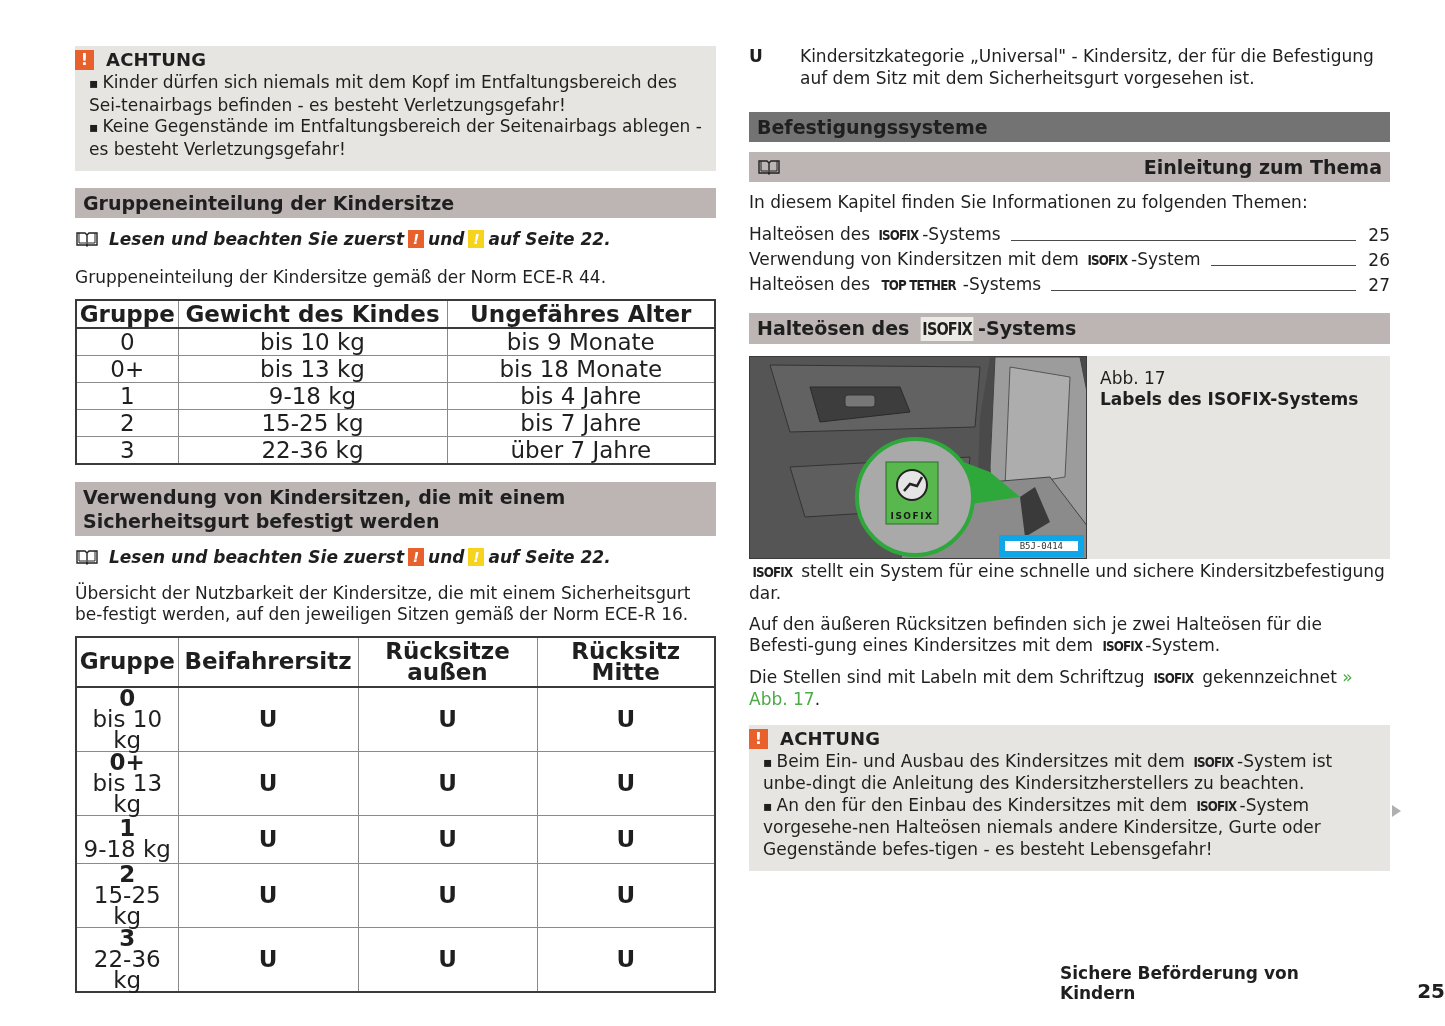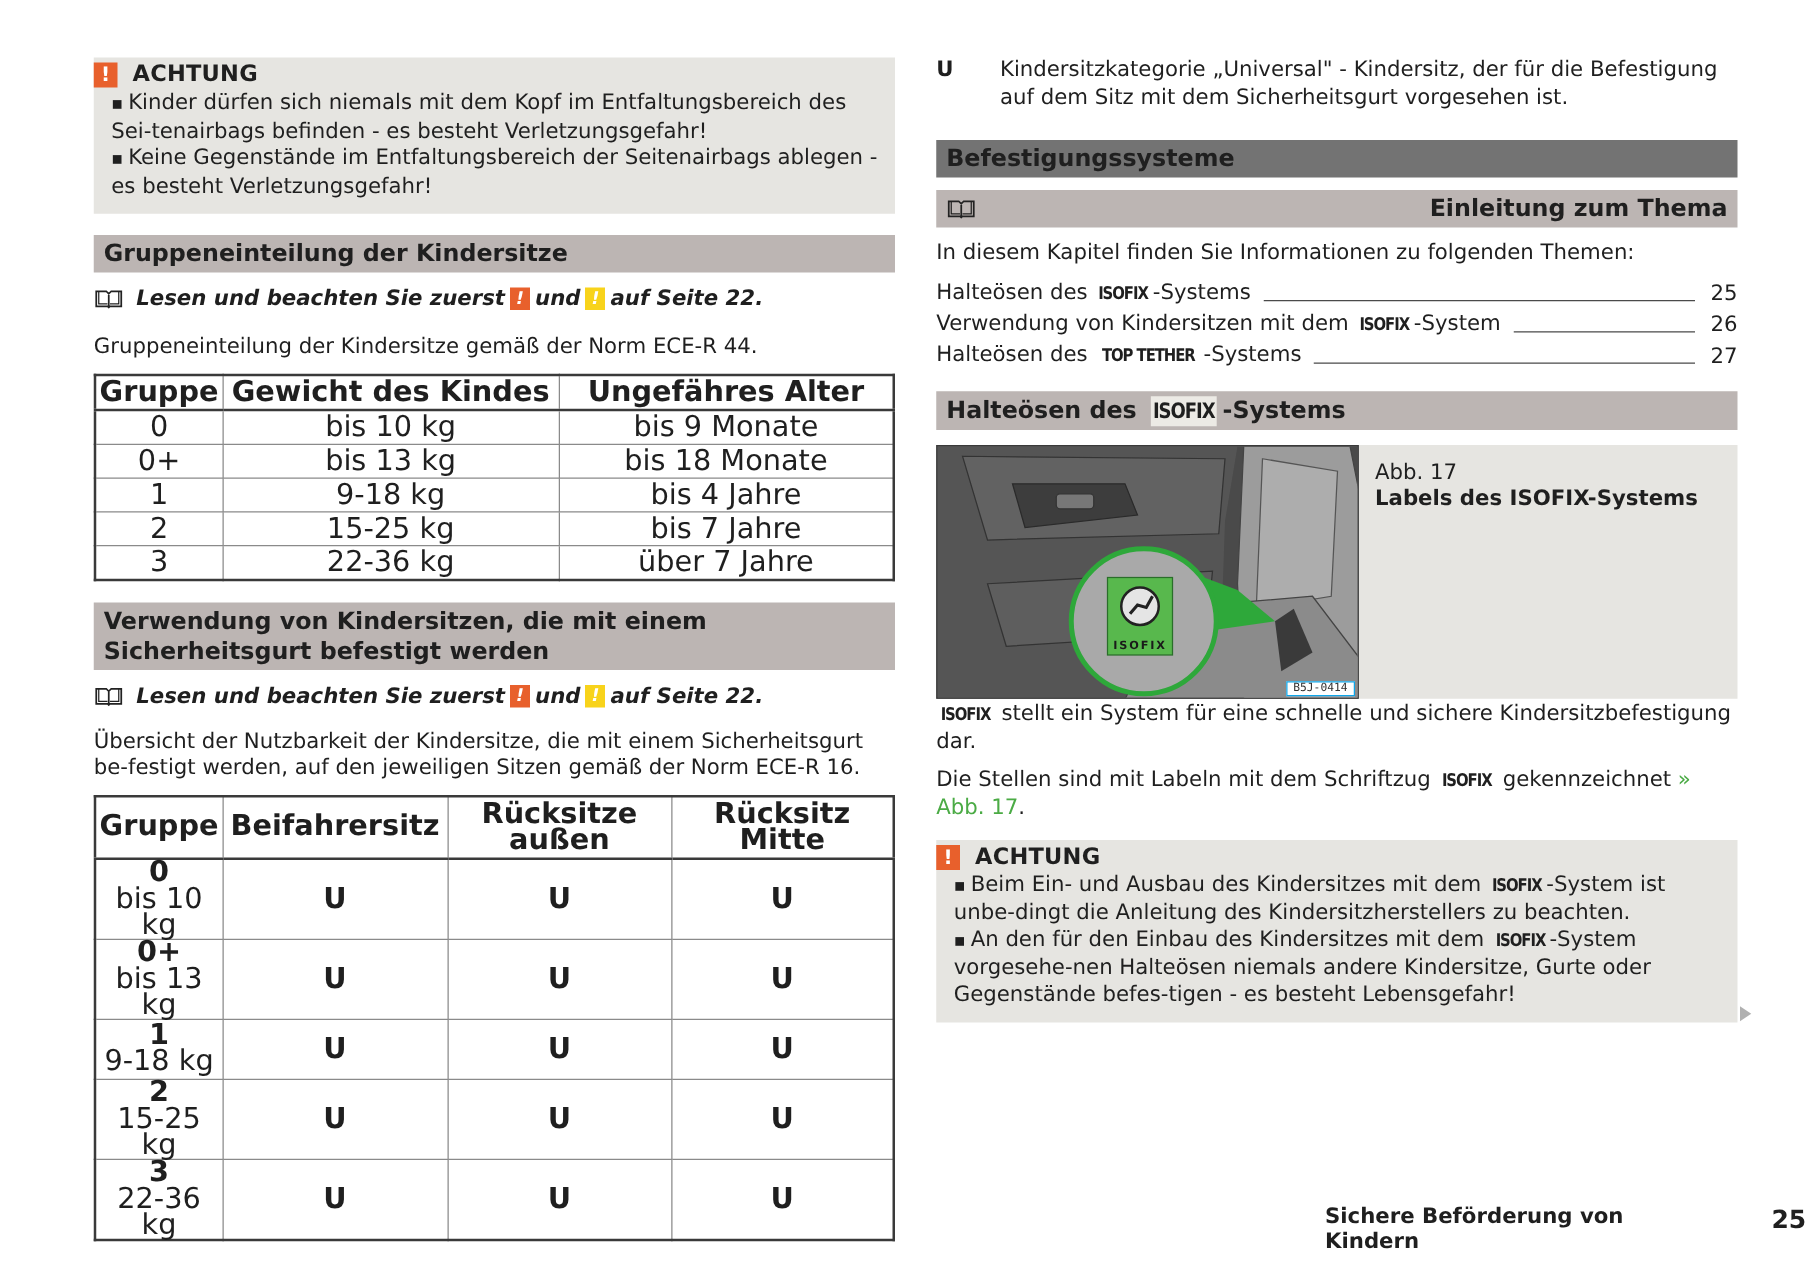--- a/index.html
+++ b/index.html
@@ -43,25 +43,25 @@
 
   .toc-row { display: flex; align-items: flex-end; font-size: 17px; line-height: 24px; }
   .toc-label { white-space: nowrap; padding-right: 10px; }
   .toc-line { flex: 1; border-bottom: 1px solid #4a4a4a; margin-bottom: 6px; }
   .toc-page { width: 34px; text-align: right; }
   .isofix-logo { font-family: "DejaVu Sans", sans-serif; font-weight: bold; font-size: 14px; letter-spacing: -1px; transform: scaleX(0.85); display: inline-block; }
 
   .figure { display: flex; height: 203px; margin-top: 0; }
   .figure-img { width: 338px; height: 203px; border: 1px solid #3a3a3a; position: relative; background: #5a5a5a; overflow: hidden; }
   .figure-caption { flex: 1; background: #e6e5e1; padding: 12px 13px; font-size: 17px; line-height: 21px; }
-  .fig-code { position: absolute; right: 2px; bottom: 1px; background: #fff; color: #333; font-size: 9px; padding: 0 5px; border: 1px solid #0ea5e9; font-family: "DejaVu Sans Mono", monospace; }
+  .fig-code { position: absolute; right: 2px; bottom: 1px; background: #fff; color: #333; font-size: 9px; padding: 0 15px; border: 6px solid #0ea5e9; font-family: "DejaVu Sans Mono", monospace; }
 
   .link { color: #4bab45; }
 
-  .footer { position: absolute; top: 963px; left: 1060px; display: flex; align-items: flex-start; gap: 36px; }
+  .footer { position: absolute; top: 963px; left: 1060px; display: flex; align-items: flex-end; gap: 36px; }
   .footer-title { font-weight: bold; font-size: 17px; }
   .footer-page { font-weight: bold; font-size: 20px; margin-left: 30px; }
   .continue-arrow { position: absolute; left: 1392px; top: 805px; width: 0; height: 0; border-top: 6px solid transparent; border-bottom: 6px solid transparent; border-left: 9px solid #b0b0b0; }
 </style>
 </head>
 <body>
 
 <div class="col col-left">
 
   <div class="warning-box">
@@ -250,20 +250,21 @@
       <span class="fig-code">B5J-0414</span>
     </div>
     <div class="figure-caption">
       <div>Abb. 17</div>
       <div style="font-weight:bold;">Labels des ISOFIX-Systems</div>
     </div>
   </div>
 
   <p class="text" style="margin-top:2px;"><span class="isofix-logo">ISOFIX</span><span> stellt ein System für eine schnelle und sichere Kindersitzbefestigung dar.</span></p>
 
+  <p class="text" style="margin-top:9px;"><span>Auf den äußeren Rücksitzen befinden sich je zwei Halteösen für die Befesti-gung eines Kindersitzes mit dem </span><span class="isofix-logo">ISOFIX</span><span>-System.</span></p>
 
   <p class="text" style="margin-top:9px;"><span>Die Stellen sind mit Labeln mit dem Schriftzug </span><span class="isofix-logo">ISOFIX</span><span> gekennzeichnet </span><span class="link">» Abb. 17</span><span>.</span></p>
 
   <div class="warning-box" style="margin-top:14px;">
     <div class="warning-head">
       <span class="warn-badge">!</span>
       <span class="warn-title">ACHTUNG</span>
     </div>
     <div class="bullet"><span>Beim Ein- und Ausbau des Kindersitzes mit dem </span><span class="isofix-logo">ISOFIX</span><span>-System ist unbe-dingt die Anleitung des Kindersitzherstellers zu beachten.</span></div>
     <div class="bullet"><span>An den für den Einbau des Kindersitzes mit dem </span><span class="isofix-logo">ISOFIX</span><span>-System vorgesehe-nen Halteösen niemals andere Kindersitze, Gurte oder Gegenstände befes-tigen - es besteht Lebensgefahr!</span></div>

